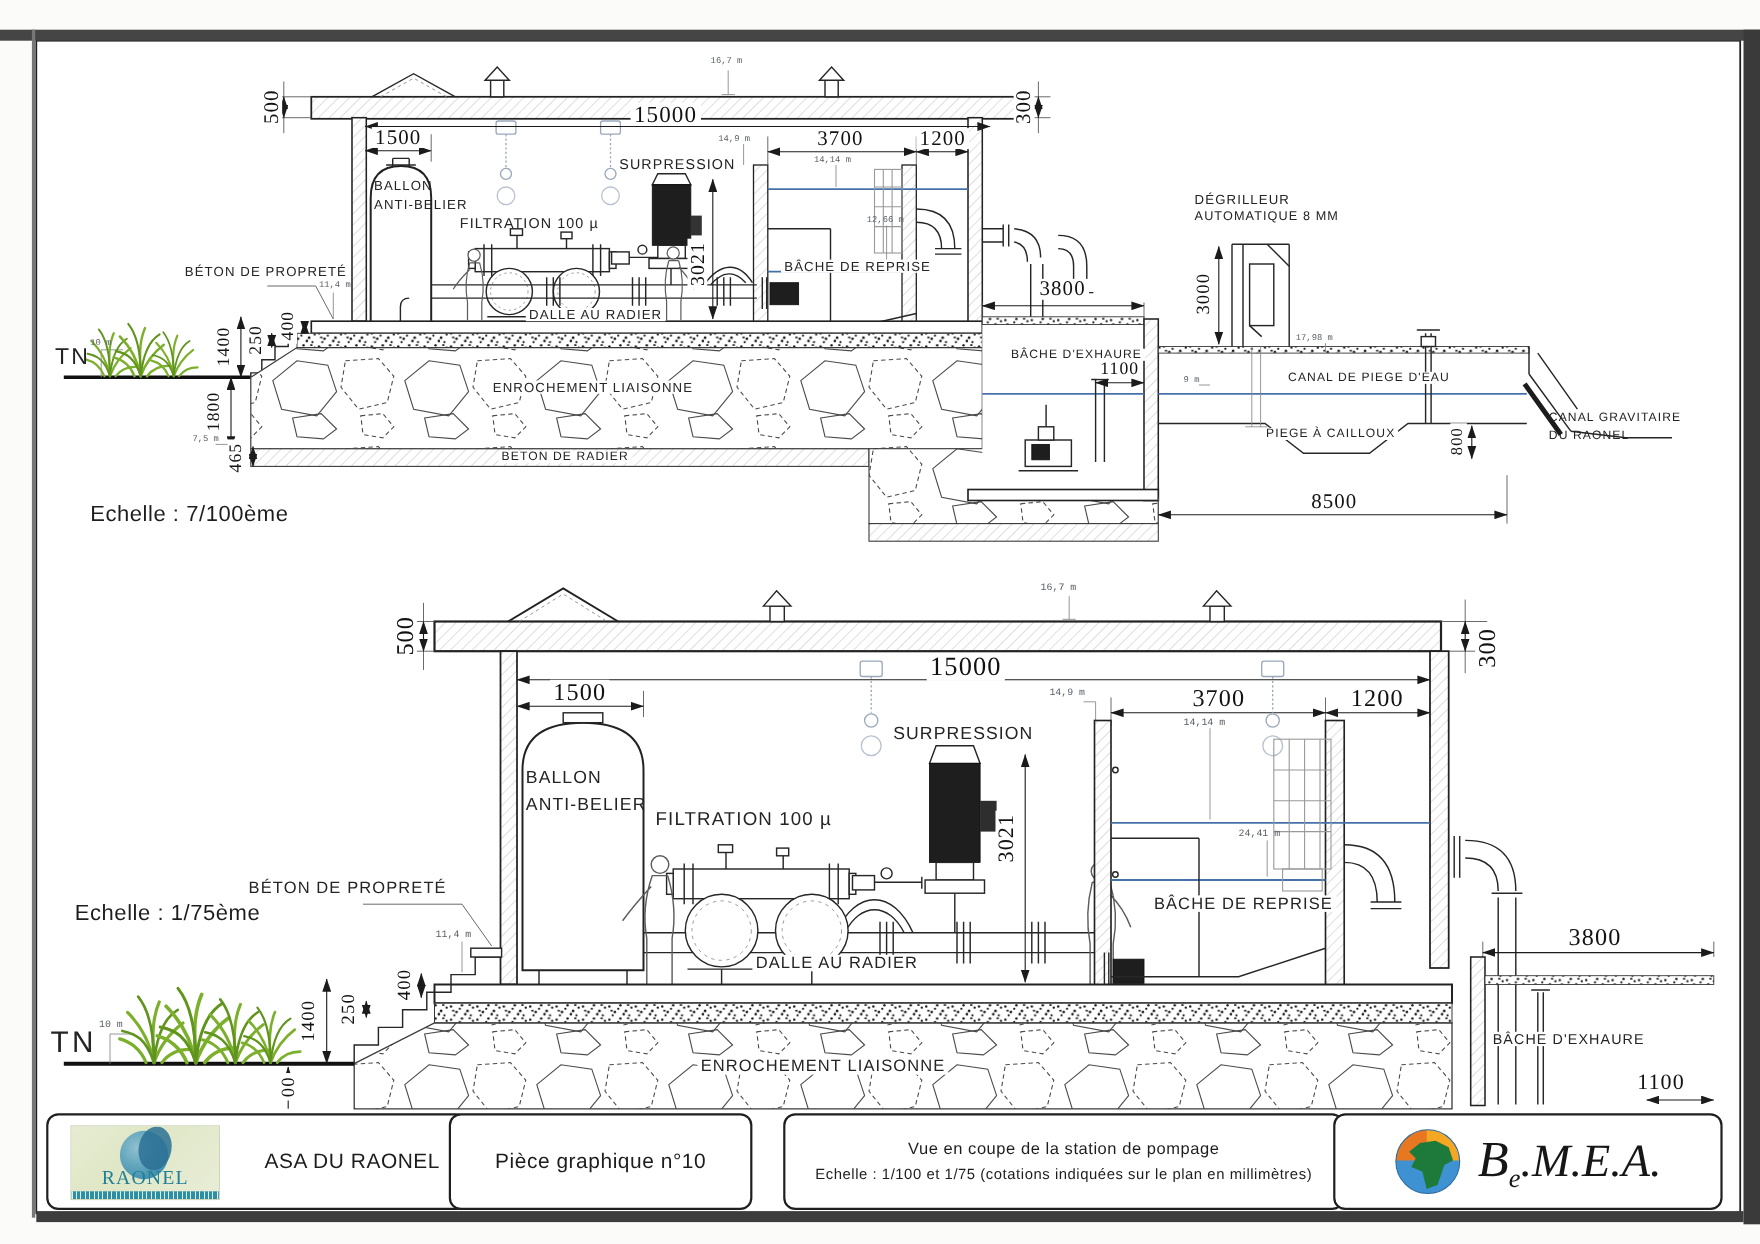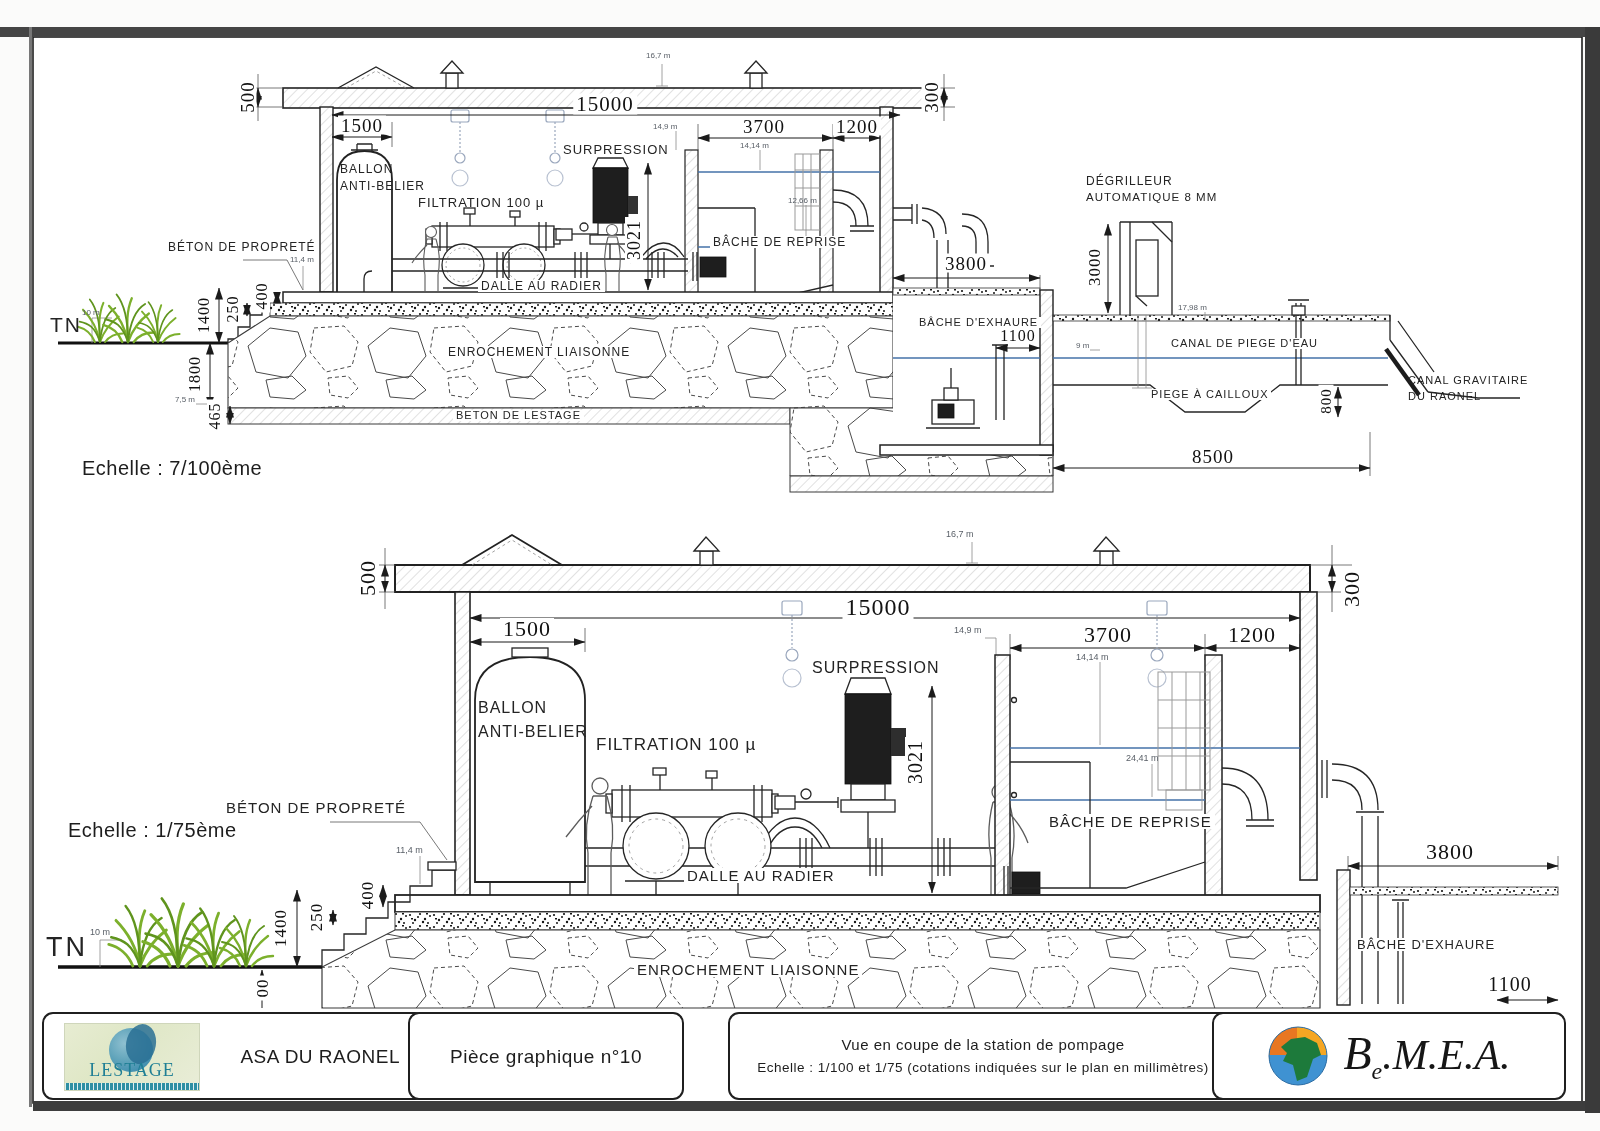--- a/index.html
+++ b/index.html
@@ -19,21 +19,21 @@
   .blue{stroke:#4472a8;stroke-width:1.6;fill:none;}
   .lite{stroke:#9aa7bd;stroke-width:1.2;fill:none;}
   .dark{fill:#1e1e1e;stroke:#111;stroke-width:.8;}
   
   .lab{position:absolute;white-space:nowrap;color:#242424;letter-spacing:1px;
        font-family:"Liberation Sans",sans-serif;line-height:1;}
   .ctr{transform:translate(-50%,-50%);}
   .rot{transform:translate(-50%,-50%) rotate(-90deg);}
   .dim{font-family:"Liberation Serif",serif;color:#121212;background:#fff;
        padding:0 3px;letter-spacing:1px;}
-  .sm{color:#5a6068;letter-spacing:0;}
+  .sm{color:#5a6068;letter-spacing:0;font-family:Liberation Mono, monospace;}
   .wbg{background:#fff;padding:0 3px;}
   .note{font-family:"Liberation Sans",sans-serif;color:#1d1d1d;letter-spacing:.5px;}
   
   .tbx{position:absolute;border:2px solid #1f1f1f;border-radius:11px;background:#fff;
        display:flex;align-items:center;justify-content:center;}
   .aseaude{position:absolute;left:20px;top:9px;width:134px;height:66px;
        background:linear-gradient(135deg,#e7ecd2 0%,#dfe7c6 40%,#e9edd8 100%);
        border:1px solid #cfd6bb;overflow:hidden;}
   .a-sph{position:absolute;left:44px;top:4px;width:44px;height:44px;border-radius:50%;
        background:radial-gradient(circle at 35% 35%,#8fc0d0 0%,#5fa3ba 45%,#2b7fa7 100%);}
@@ -446,21 +446,21 @@
 
   <div class="lab" style="left:340px;top:163px;font-size:12px">BALLON</div>
   <div class="lab" style="left:340px;top:180px;font-size:12px">ANTI-BELIER</div>
   <div class="lab" style="left:418px;top:196px;font-size:13px">FILTRATION 100 µ</div>
   <div class="lab" style="left:563px;top:143px;font-size:13px">SURPRESSION</div>
   <div class="lab wbg" style="left:710px;top:236px;font-size:12px">BÂCHE DE REPRISE</div>
   <div class="lab" style="left:168px;top:241px;font-size:12px">BÉTON DE PROPRETÉ</div>
   <div class="lab" style="left:50px;top:314px;font-size:21px;letter-spacing:2px">TN</div>
   <div class="lab wbg" style="left:478px;top:280px;font-size:12px">DALLE AU RADIER</div>
   <div class="lab wbg" style="left:445px;top:346px;font-size:12px">ENROCHEMENT LIAISONNE</div>
-  <div class="lab wbg" style="left:453px;top:410px;font-size:11px">BETON DE LESTAGE</div>
+  <div class="lab wbg" style="left:453px;top:410px;font-size:11px">BETON DE RADIER</div>
   <div class="lab wbg" style="left:916px;top:317px;font-size:11px">BÂCHE D'EXHAURE</div>
   <div class="lab" style="left:1086px;top:175px;font-size:12px">DÉGRILLEUR</div>
   <div class="lab" style="left:1086px;top:192px;font-size:11.5px">AUTOMATIQUE 8 MM</div>
   <div class="lab wbg" style="left:1168px;top:338px;font-size:11px">CANAL DE PIEGE D'EAU</div>
   <div class="lab wbg" style="left:1148px;top:389px;font-size:11px">PIEGE À CAILLOUX</div>
   <div class="lab" style="left:1408px;top:375px;font-size:11px">CANAL GRAVITAIRE</div>
   <div class="lab" style="left:1408px;top:391px;font-size:11px">DU RAONEL</div>
   <div class="lab note" style="left:82px;top:458px;font-size:20px">Echelle : 7/100ème</div>
 </div>
 
@@ -496,29 +496,29 @@
   <div class="lab wbg" style="left:684px;top:868px;font-size:15px">DALLE AU RADIER</div>
   <div class="lab wbg" style="left:634px;top:962px;font-size:15px">ENROCHEMENT LIAISONNE</div>
   <div class="lab wbg" style="left:1354px;top:938px;font-size:13px">BÂCHE D'EXHAURE</div>
   <div class="lab note" style="left:68px;top:820px;font-size:20px">Echelle : 1/75ème</div>
 </div>
 
 <div>
   <div class="tbx" style="left:42px;top:1012px;width:356px;height:84px;justify-content:flex-end;padding-right:24px">
     <div class="aseaude">
       <div class="a-sph"></div>
-      <div class="a-txt">LESTAGE</div>
+      <div class="a-txt">RAONEL</div>
       <div class="a-band"></div>
     </div>
     <span class="lab note" style="position:static;font-size:19px">ASA DU RAONEL</span>
   </div>
   <div class="tbx" style="left:408px;top:1012px;width:272px;height:84px">
     <span class="lab note" style="position:static;font-size:19px">Pièce graphique n°10</span>
   </div>
-  <div class="tbx" style="left:728px;top:1012px;width:506px;height:84px;flex-direction:column;gap:9px">
+  <div class="tbx" style="left:712px;top:1012px;width:506px;height:84px;flex-direction:column;gap:9px">
     <span class="lab note" style="position:static;font-size:15px">Vue en coupe de la station de pompage</span>
     <span class="lab note" style="position:static;font-size:13.5px">Echelle : 1/100 et 1/75 (cotations indiquées sur le plan en millimètres)</span>
   </div>
   <div class="tbx" style="left:1212px;top:1012px;width:350px;height:84px;gap:14px">
     <svg width="62" height="62" viewBox="0 0 62 62" style="position:static">
       <defs>
         <clipPath id="gcl">
             <circle cx="31" cy="31" r="29"></circle>
           </clipPath>
       </defs>

